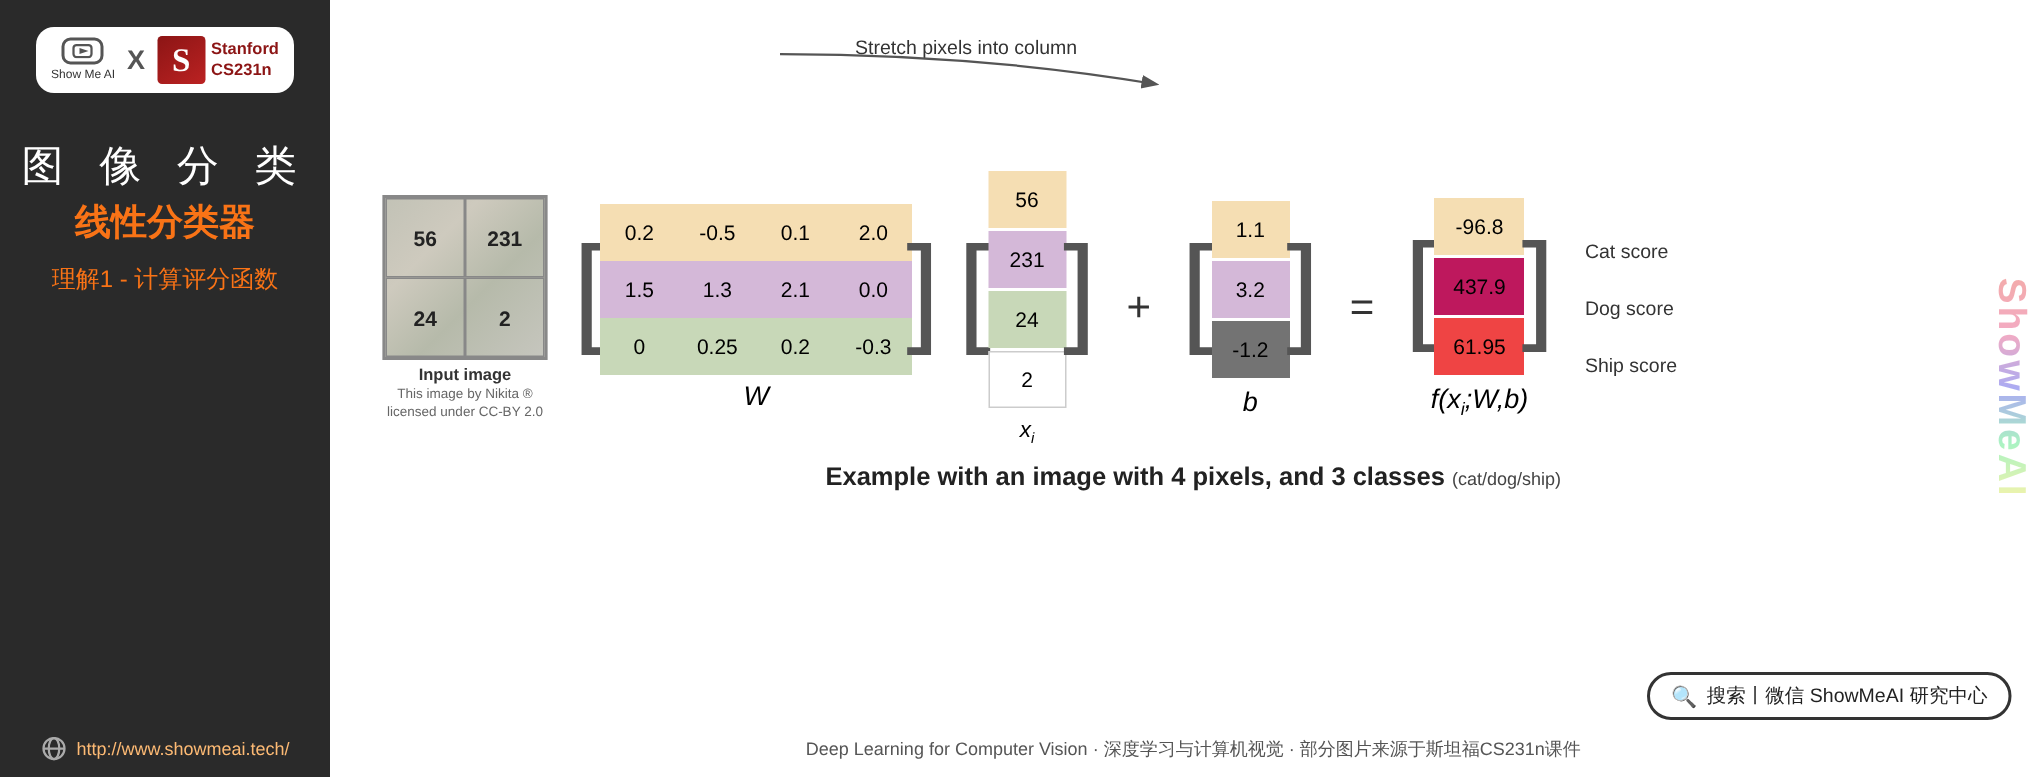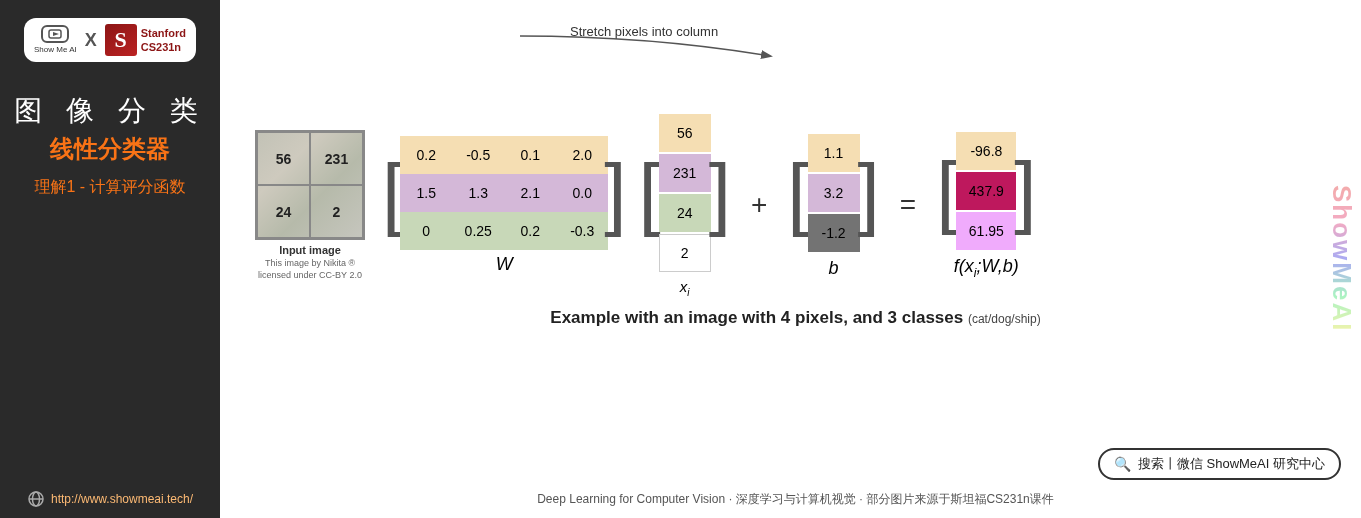--- a/index.html
+++ b/index.html
@@ -265,21 +265,21 @@
     
     table.resvec td {
       width: 60px;
       height: 38px;
       text-align: center;
       font-size: 14px;
       font-weight: 500;
     }
     .rv-peach { background: #f5deb3; }
     .rv-lavender { background: #be185d; }
-    .rv-sage { background: #f0abfc; margin-left: 32px; }
+    .rv-sage { background: #ef4444; margin-left: 32px; }
 
     
     .score-labels {
       display: flex;
       flex-direction: column;
       gap: 0;
       margin-left: 8px;
     }
     .score-label {
       height: 38px;
@@ -535,20 +535,25 @@
           <tr>
                 <td class="rv-sage">61.95</td>
               </tr>
         </tbody>
           </table>
         <span class="bracket bracket-right">]</span>
       </div>
       <div class="matrix-label"><em>f(x<sub>i</sub>;W,b)</em></div>
     </div>
 
+    <div class="score-labels">
+      <div class="score-label">Cat score</div>
+      <div class="score-label">Dog score</div>
+      <div class="score-label">Ship score</div>
+    </div>
 
   </div>
 
   <div class="example-text">
     <span>Example with an image with 4 pixels, and 3 classes </span><span class="light">(cat/dog/ship)</span>
   </div>
 
   <div class="search-bar">
     <span style="font-size:14px;">🔍</span>
     <span>搜索丨微信  ShowMeAI 研究中心</span>

